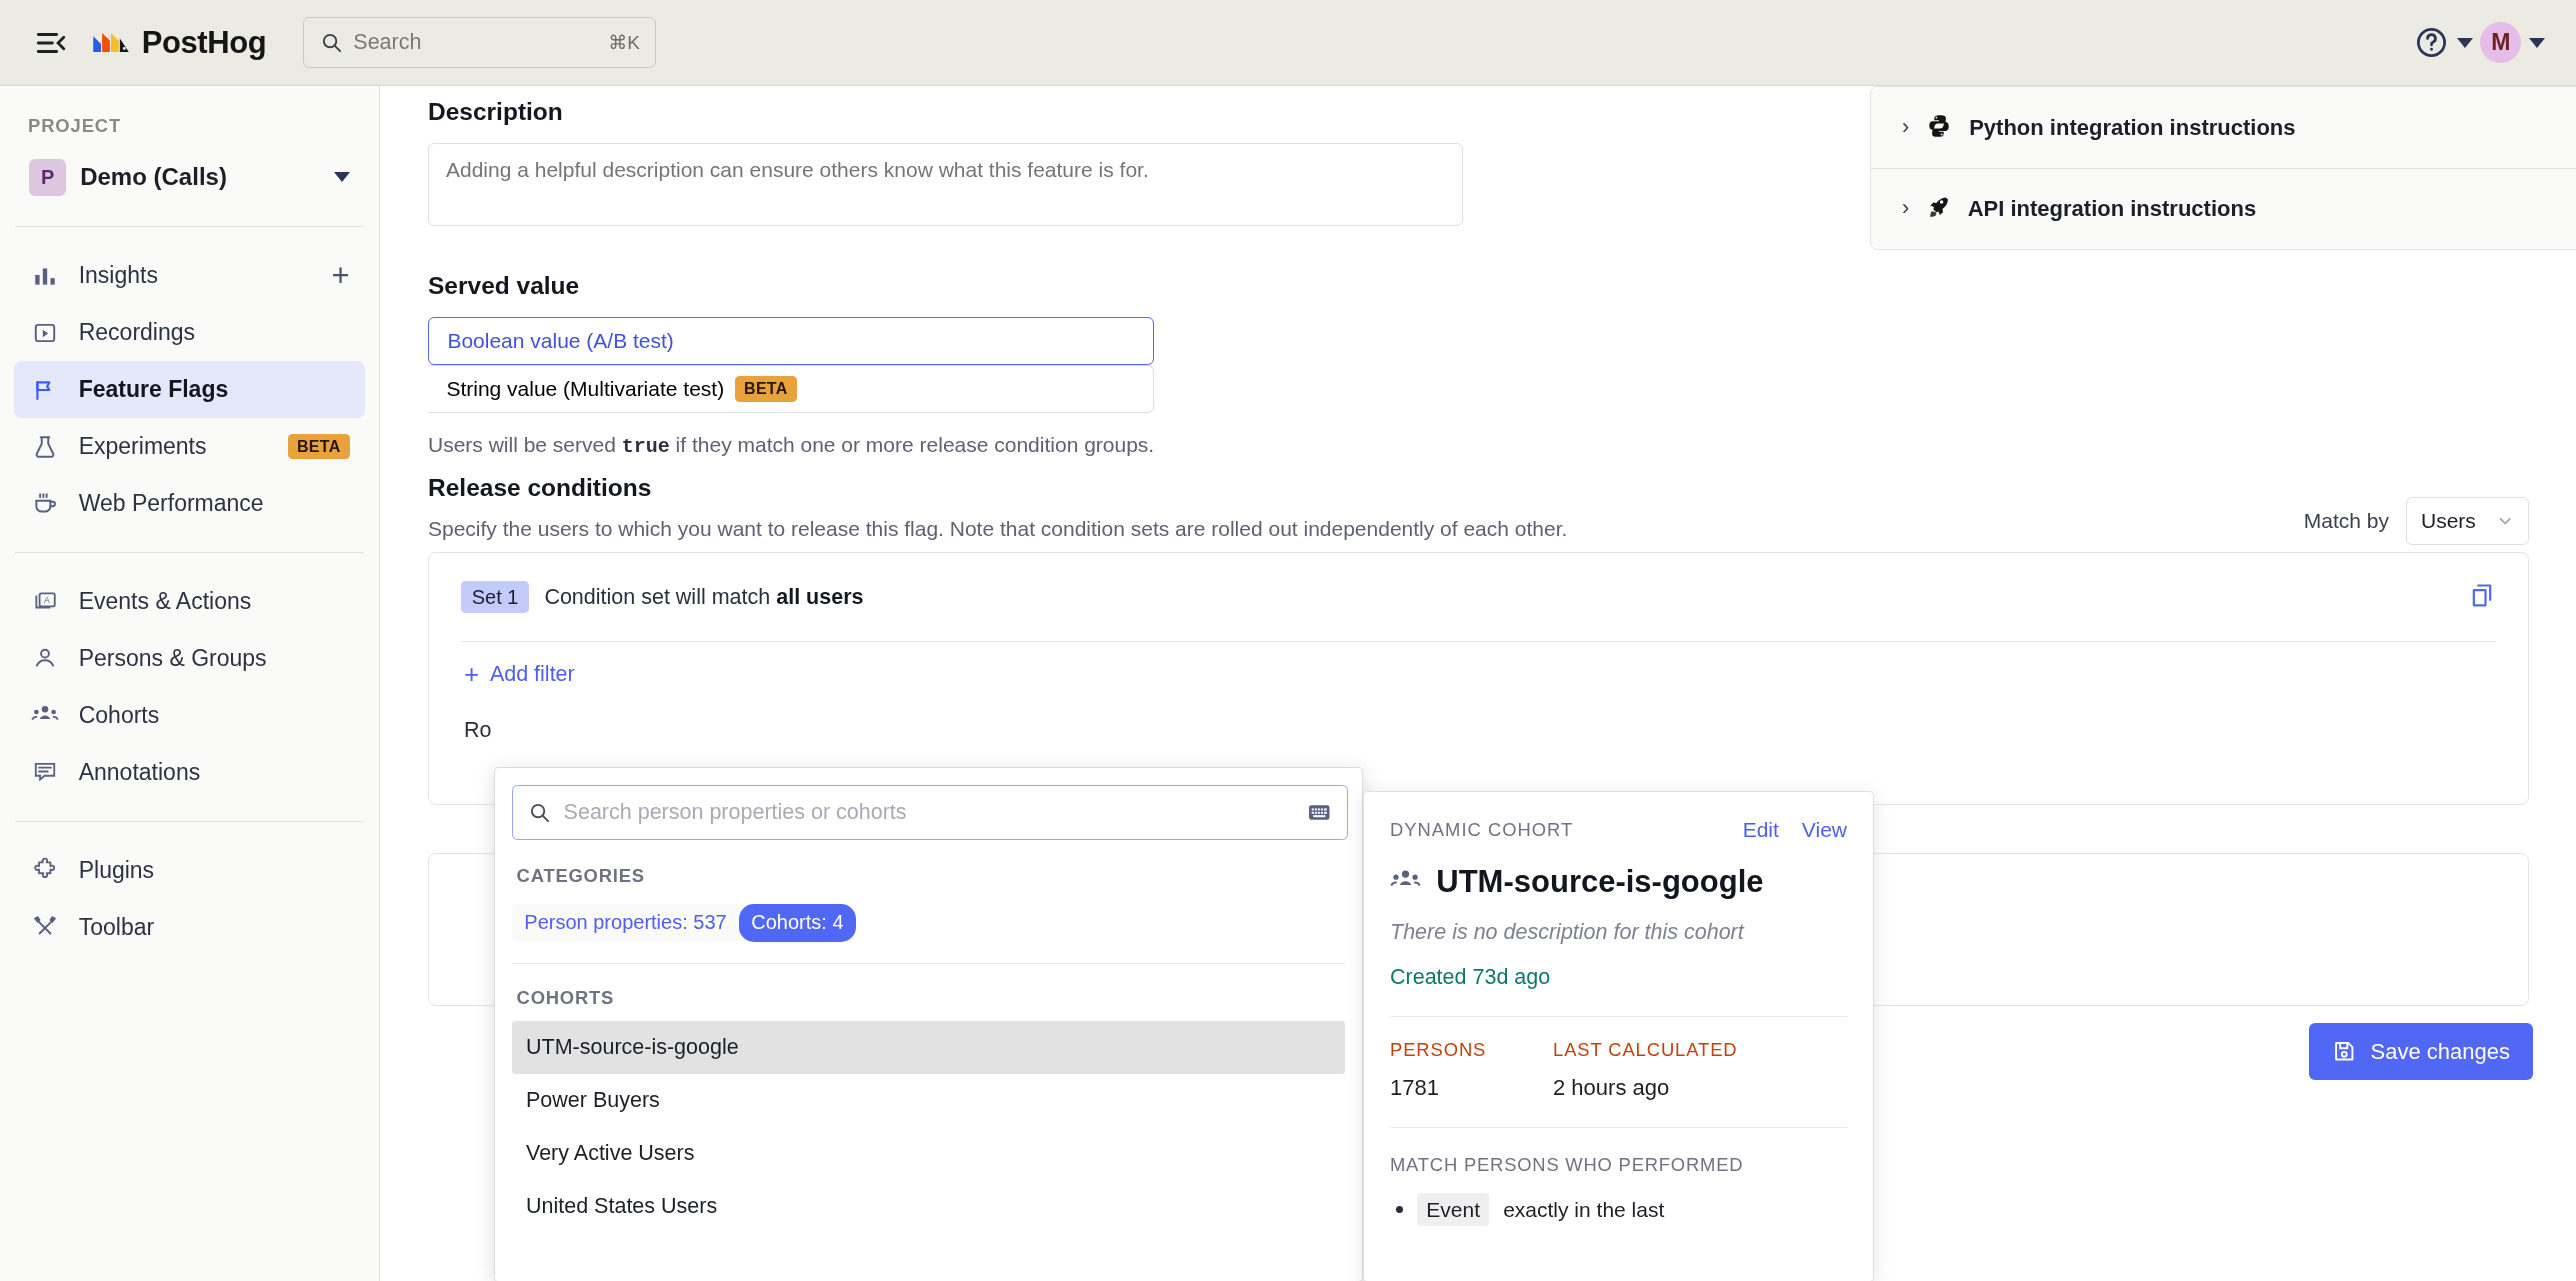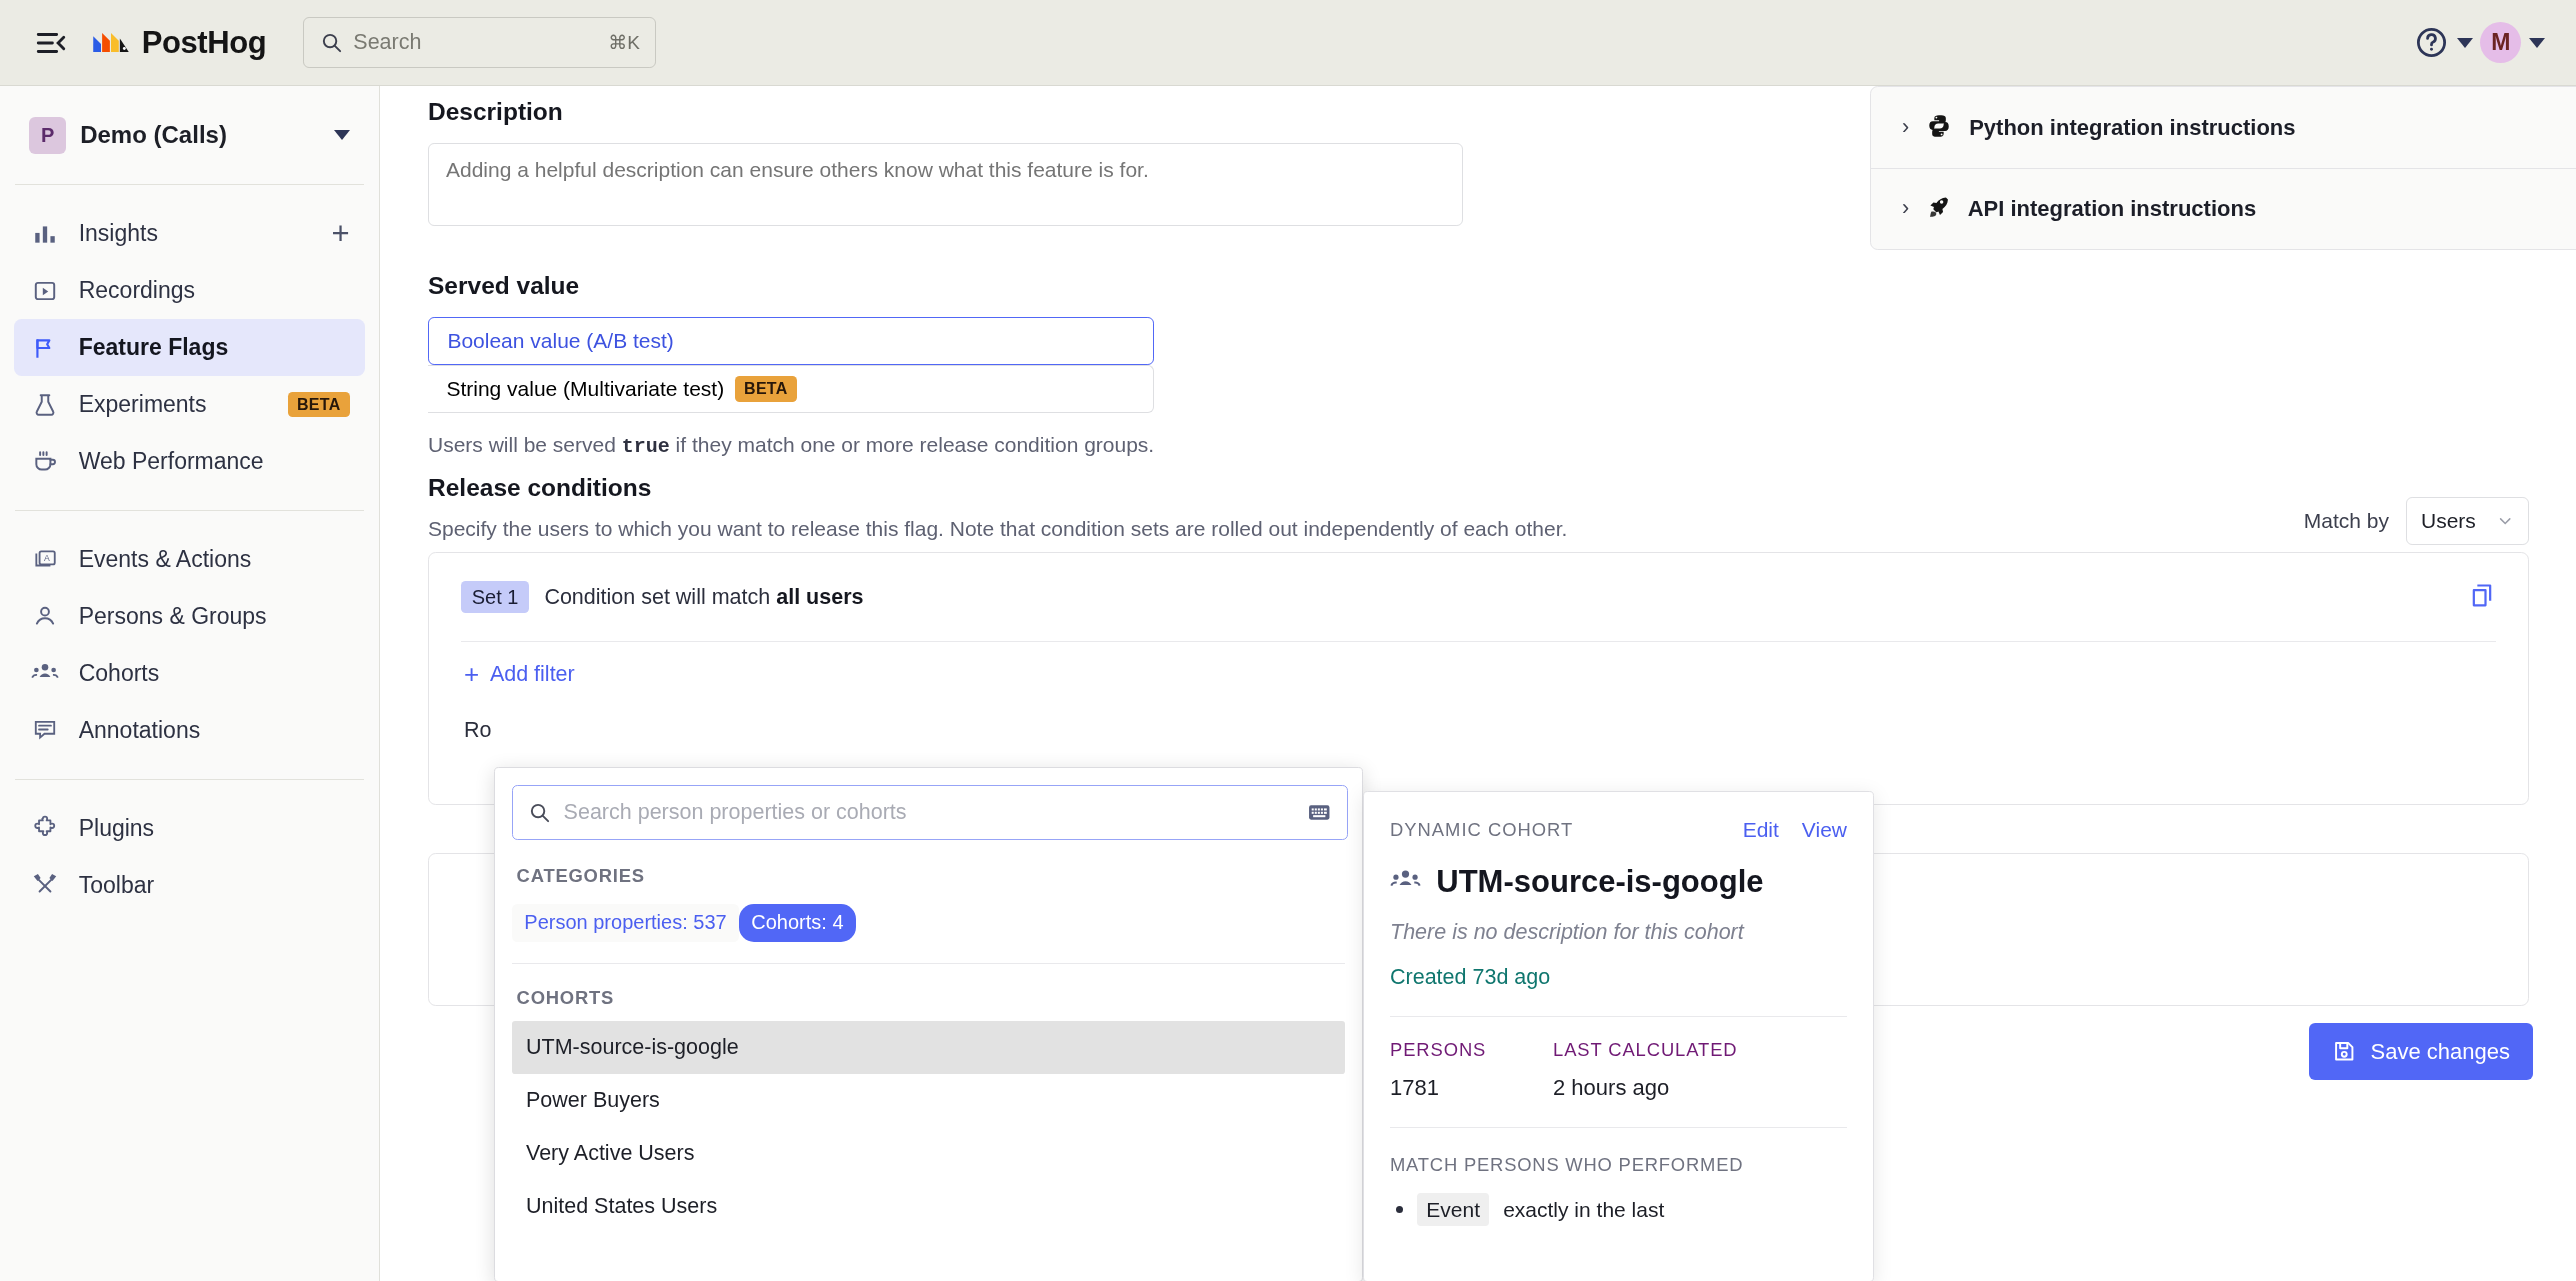--- a/index.html
+++ b/index.html
@@ -178,21 +178,21 @@
   .cc-actions { margin-left:auto; display:flex; gap:23px; }
   .cc-actions a { font-size:21px; color:#4b5ff0; text-decoration:none; cursor:pointer; }
   .cc-title-row { display:flex; align-items:center; gap:15.3px; margin-top:21.5px; }
   .cc-title { font-size:31px; font-weight:700; color:#14161f; }
   .cc-desc { font-size:21.5px; color:#7e8190; font-style:italic; margin-top:20px; }
   .cc-created { font-size:21.5px; color:#0f766e; margin-top:20px; }
   .cc-sep { height:0.8px; background:#e9e9ec; margin: 26px 0 0 0; }
   .cc-stats { display:flex; margin-top:23px; }
   .cc-stat { flex: 0 0 auto; }
   .cc-stat:first-child { width:163px; }
-  .cc-k { font-size:18.4px; letter-spacing:0.9px; color:#701a75; }
+  .cc-k { font-size:18.4px; letter-spacing:0.9px; color:#c2410c; }
   .cc-v { font-size:22px; color:#1d1f27; margin-top:14px; }
   .cc-match-k { font-size:18.4px; letter-spacing:0.8px; color:#6f7280; margin-top:26px; }
   .cc-bullet { display:flex; align-items:center; gap:14px; margin-top:17px; }
   .cc-dot { width:7px;height:7px;border-radius:50%;background:#2b2e3c; flex:0 0 7px; margin-left:6.1px;}
   .cc-tag { background:#EFEFEF; font-size:21px; color:#1d1f27; padding:4.6px 9.2px; border-radius:3.8px; }
   .cc-rest { font-size:21px; color:#1d1f27; }
 </style>
 </head>
 <body>
 
@@ -229,20 +229,21 @@
         <path d="M9.3 9.2a2.7 2.7 0 1 1 3.6 2.6c-.7.3-.9.8-.9 1.5v.4" stroke-linecap="round"></path>
         <circle cx="12" cy="16.6" r="1" fill="#2d3557" stroke="none"></circle>
       </svg>
       <div class="caret"></div>
       <div class="avatar">M</div>
       <div class="caret"></div>
     </div>
   </div>
 
   <div class="sidebar">
+    <div class="side-label">PROJECT</div>
 
     <div class="project-row">
       <div class="project-badge">P</div>
       <div class="project-name">Demo (Calls)</div>
       <div class="caret"></div>
     </div>
 
     <div class="divider"></div>
 
 

